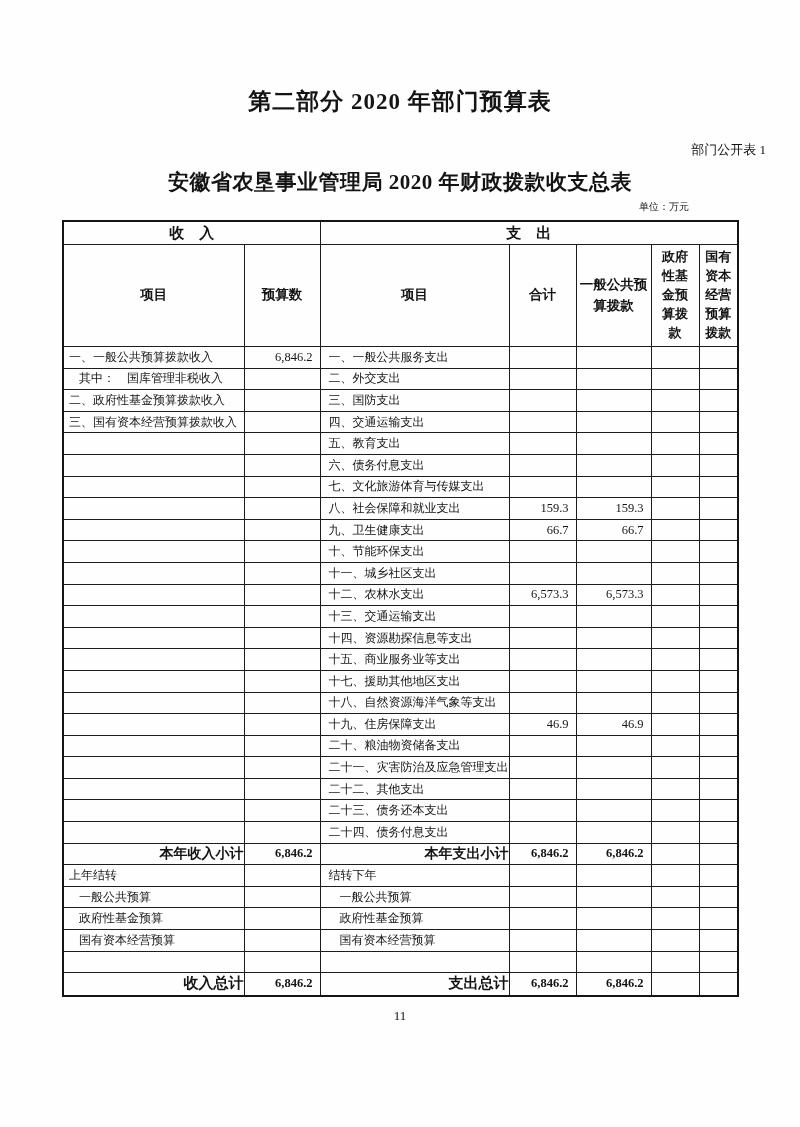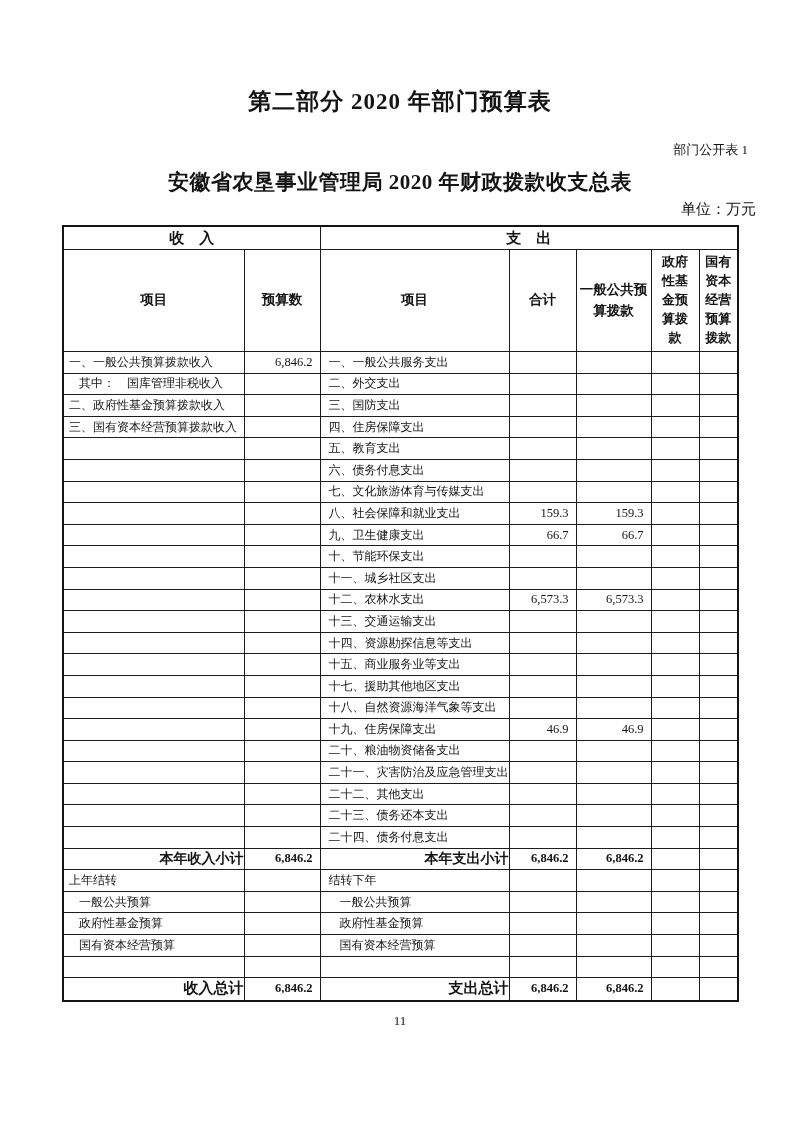--- a/index.html
+++ b/index.html
@@ -18,35 +18,35 @@
     overflow: hidden;
   }
   .section-title {
     margin: 86px 0 0 0;
     text-align: center;
     font-size: 23px;
     font-weight: 700;
     letter-spacing: 1px;
   }
   .table-label {
-    margin: 24px 52px 0 0;
+    margin: 24px 34px 0 0;
     text-align: right;
     font-size: 13px;
   }
   .table-title {
     margin: 9px 0 0 0;
     text-align: center;
     font-size: 21px;
     font-weight: 700;
     letter-spacing: 0.5px;
   }
   .unit-note {
-    margin: 4px 44px 0 0;
+    margin: 4px 111px 0 0;
     text-align: right;
-    font-size: 15px;
+    font-size: 10px;
   }
   table.budget {
     border-collapse: collapse;
     table-layout: fixed;
     width: 675px;
     margin: 6px 0 8px 62px;
     border: 2px solid #151515;
   }
   table.budget th, table.budget td {
     border: 1px solid #1d1d1d;
@@ -164,21 +164,21 @@
           <td class="num"></td>
           <td class="item expense">三、国防支出</td>
           <td class="num"></td>
           <td class="num"></td>
           <td class="num"></td>
           <td class="num"></td>
         </tr>
         <tr>
           <td class="item income">三、国有资本经营预算拨款收入</td>
           <td class="num"></td>
-          <td class="item expense">四、住房保障支出</td>
+          <td class="item expense">四、交通运输支出</td>
           <td class="num"></td>
           <td class="num"></td>
           <td class="num"></td>
           <td class="num"></td>
         </tr>
         <tr>
           <td class="item income"></td>
           <td class="num"></td>
           <td class="item expense">五、教育支出</td>
           <td class="num"></td>

